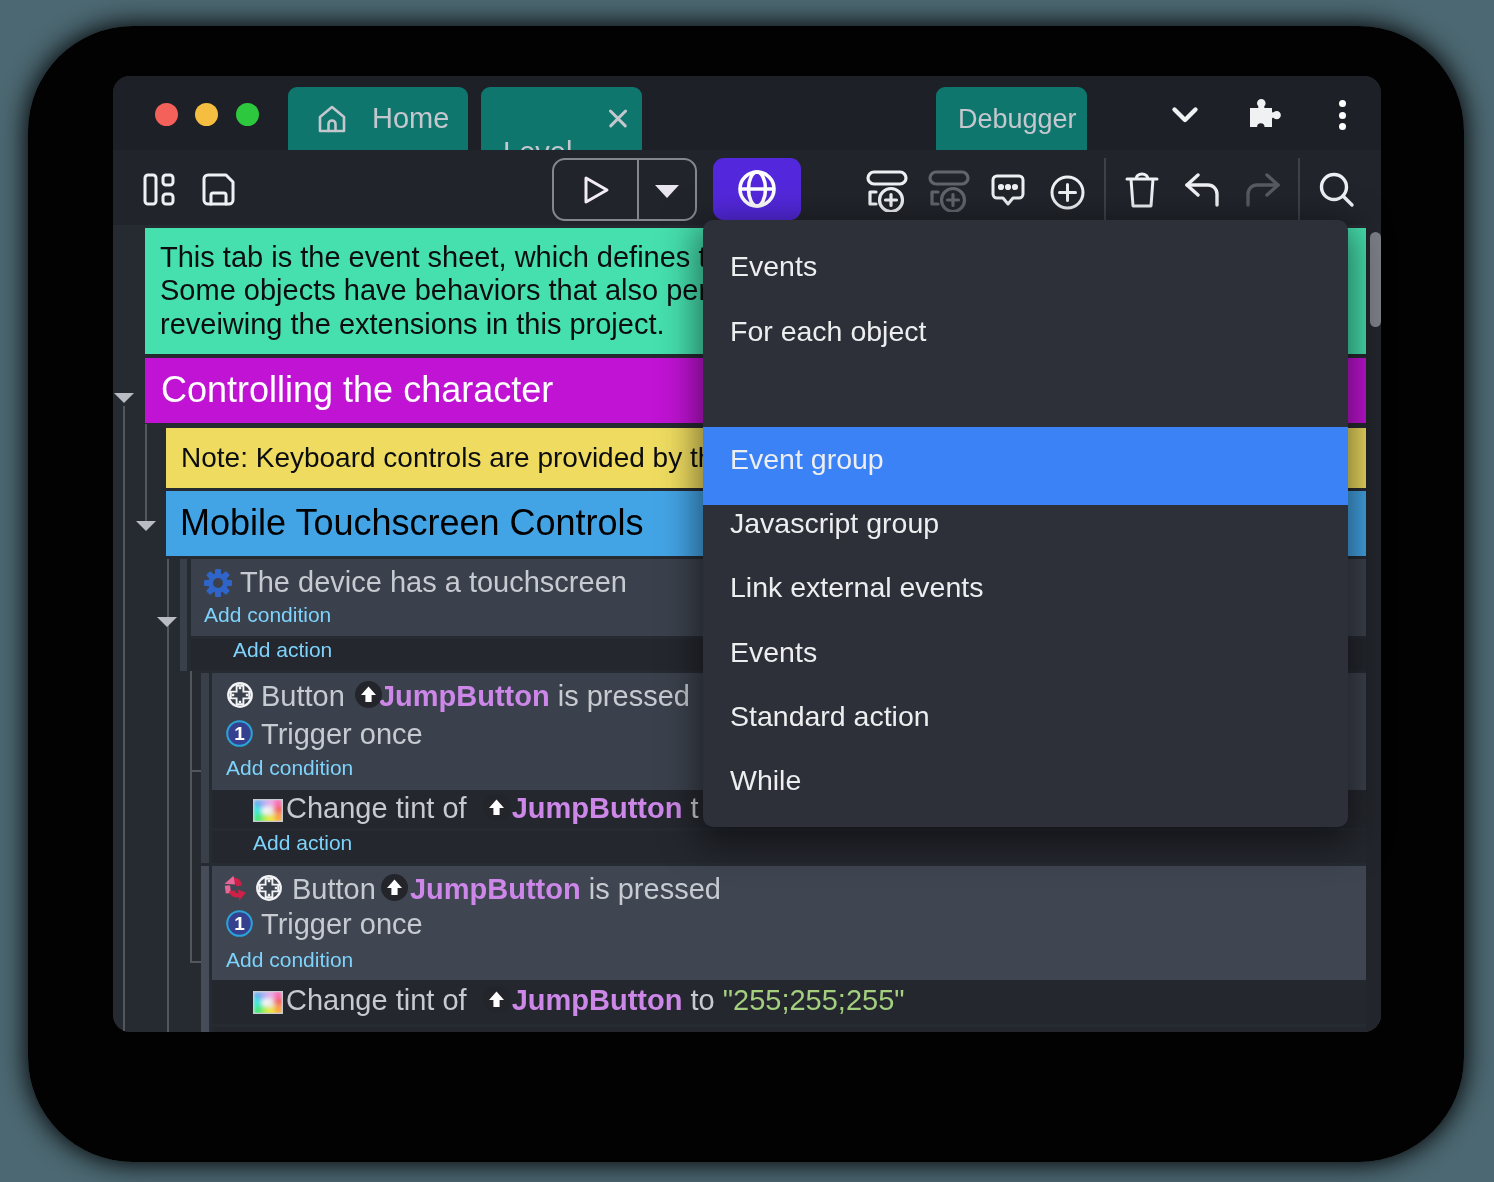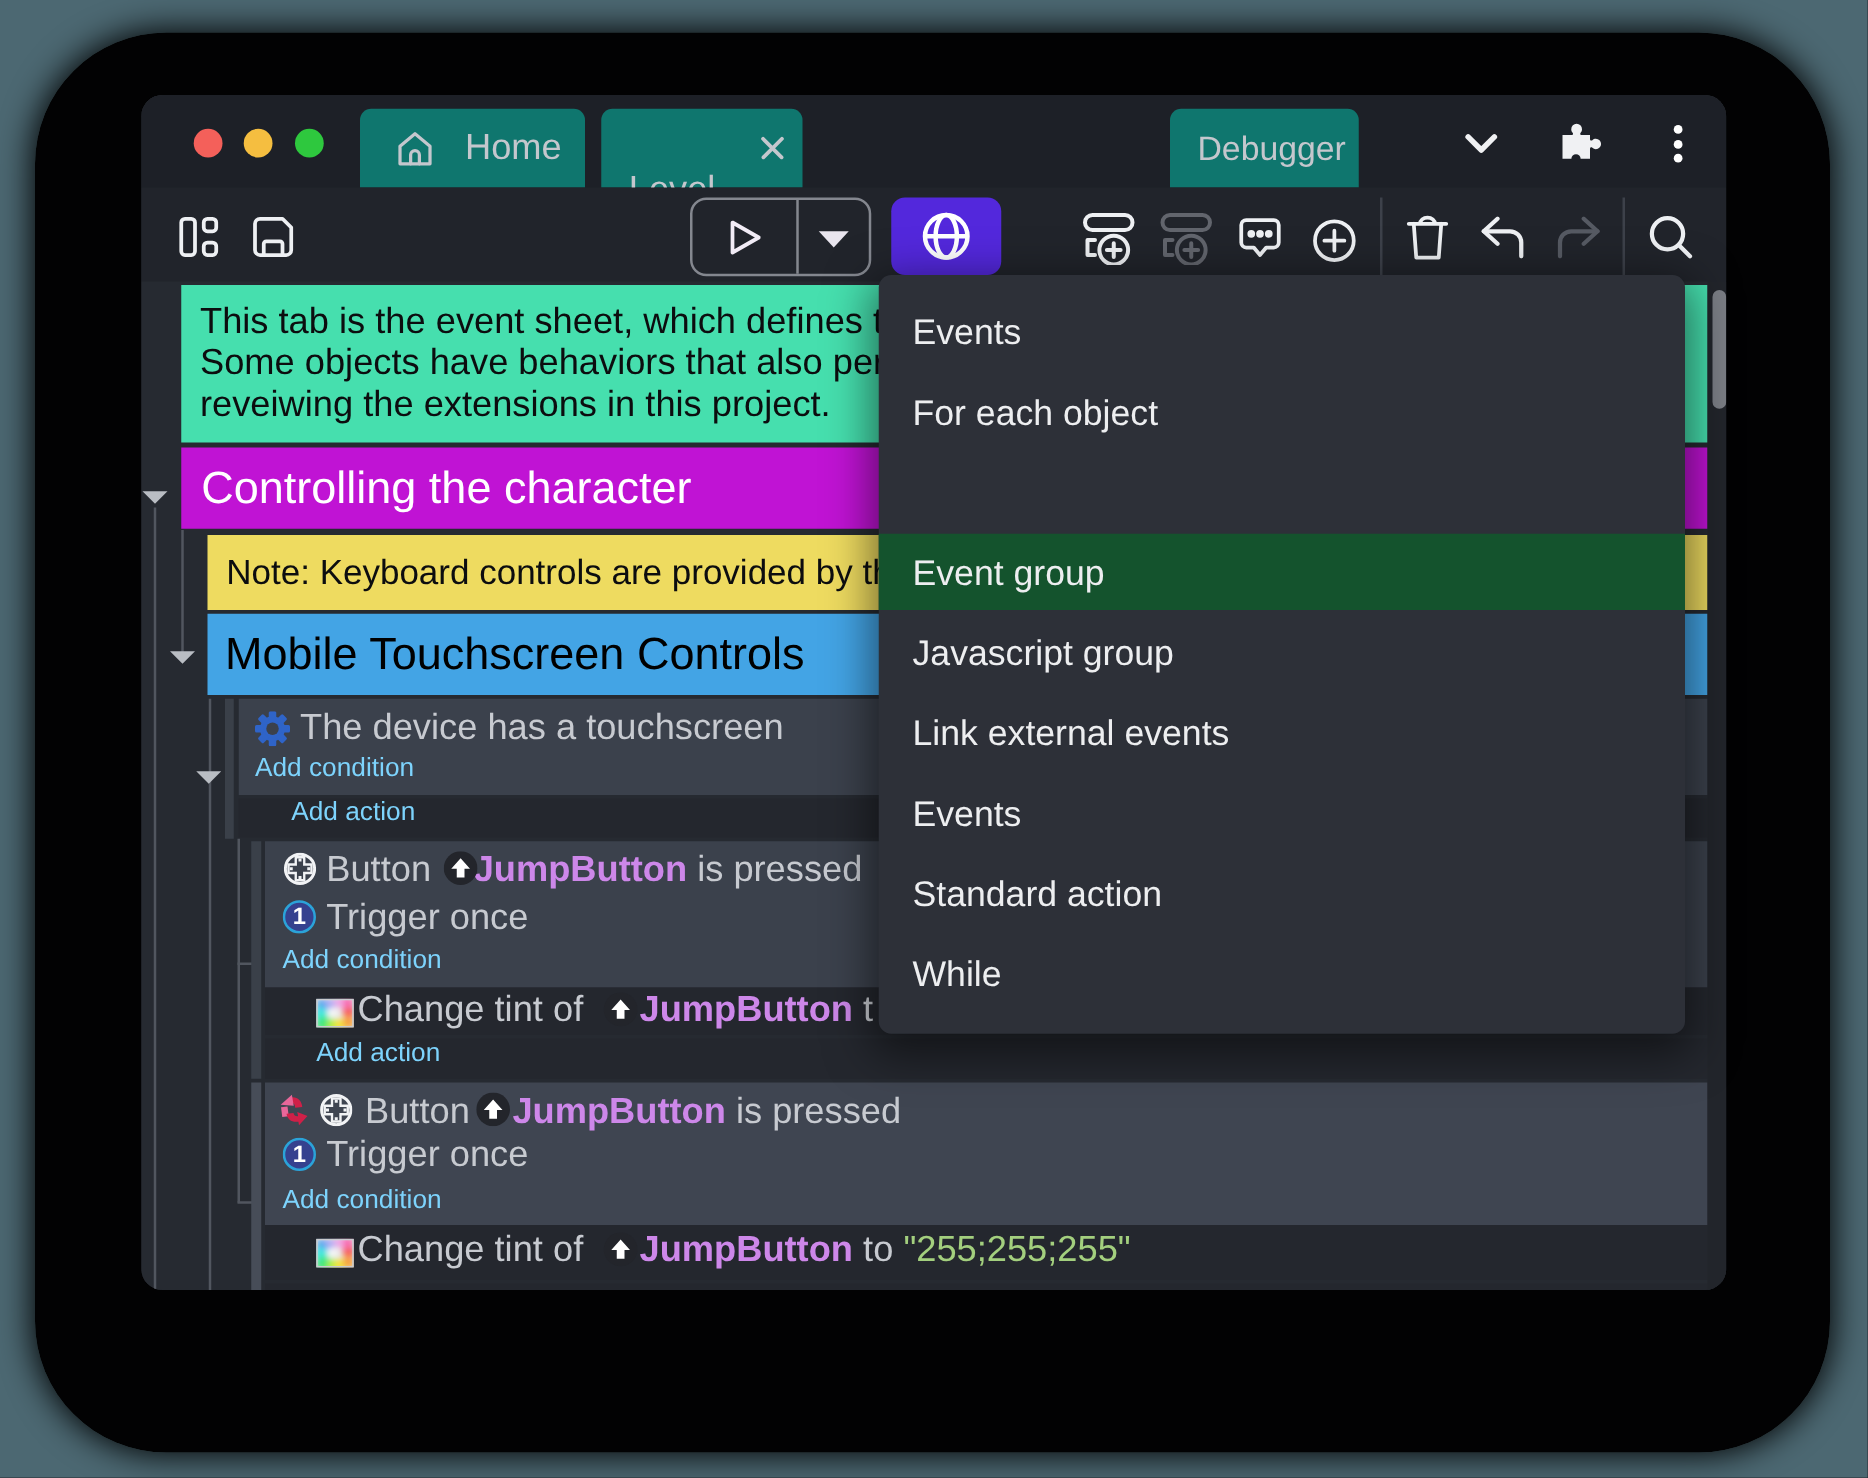--- a/index.html
+++ b/index.html
@@ -304,21 +304,21 @@
   <div id="sbtrack" class="abs"></div>
   <div id="sbthumb" class="abs"></div>
 </div>
 <div id="menu" class="abs">
   <div class="mi" style="top:15px;">
       <span>Events</span>
     </div>
   <div class="mi" style="top:79.5px;">
       <span>For each object</span>
     </div>
-  <div class="mi" style="top:207px;height:61px;background:#14532d;">
+  <div class="mi" style="top:207px;height:78px;background:#3b82f6;">
       <span style="top:16px;">Event group</span>
     </div>
   <div class="mi" style="top:272px;">
       <span>Javascript group</span>
     </div>
   <div class="mi" style="top:336px;">
       <span>Link external events</span>
     </div>
   <div class="mi" style="top:400.5px;">
       <span>Events</span>

